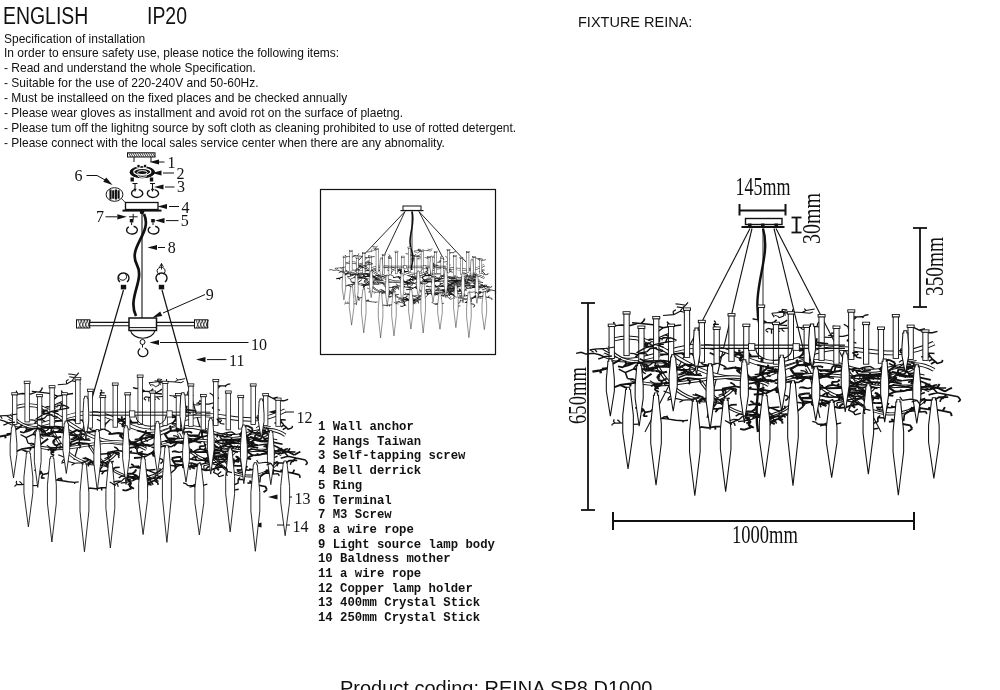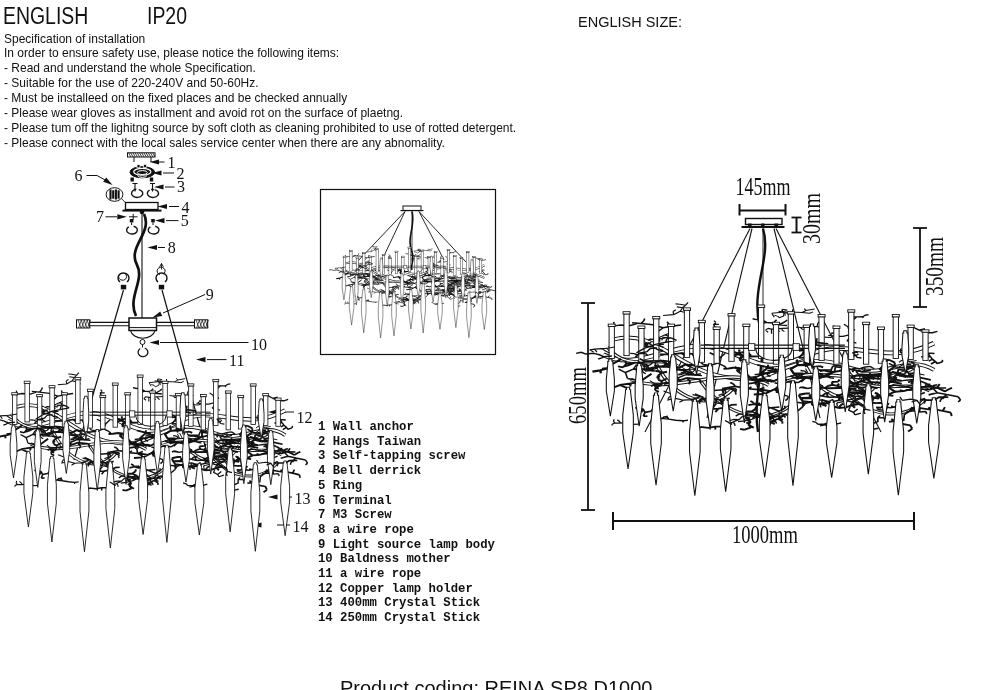--- a/index.html
+++ b/index.html
@@ -2,21 +2,21 @@
 <html><head><meta charset="utf-8"><style>
 *{margin:0;padding:0}
 html,body{width:1000px;height:690px;background:#fff;font-family:"Liberation Sans",sans-serif;color:#111;overflow:hidden}
 .abs{position:absolute}
 #spec{left:4px;top:31.5px;font-size:13px;line-height:14.9px;white-space:pre;transform:scaleX(0.922);transform-origin:0 0}
 #parts{left:318px;top:420px;font-family:"Liberation Mono",monospace;font-weight:bold;font-size:12.8px;line-height:14.7px;white-space:pre;transform:scaleX(0.96);transform-origin:0 0}
 .hd{font-size:23px;transform:scaleX(0.845);transform-origin:0 0}
 </style></head><body>
 <div class="abs hd" style="left:3px;top:2.5px">ENGLISH</div>
 <div class="abs hd" style="left:146.5px;top:2.5px">IP20</div>
-<div class="abs" style="left:578px;top:14px;font-size:14.5px">ENGLISH SIZE:</div>
+<div class="abs" style="left:578px;top:14px;font-size:14.5px">FIXTURE REINA:</div>
 <div class="abs" id="spec">Specification of installation
 In order to ensure safety use, please notice the following items:
 - Read and understand the whole Specification.
 - Suitable for the use of 220-240V and 50-60Hz.
 - Must be installeed on the fixed places and be checked annually
 - Please wear gloves as installment and avoid rot on the surface of plaetng.
 - Please tum off the lighitng source by soft cloth as cleaning prohibited to use of rotted detergent.
 - Please connect with the local sales service center when there are any abnomality.</div>
 <div class="abs" id="parts">1 Wall anchor
 2 Hangs Taiwan

